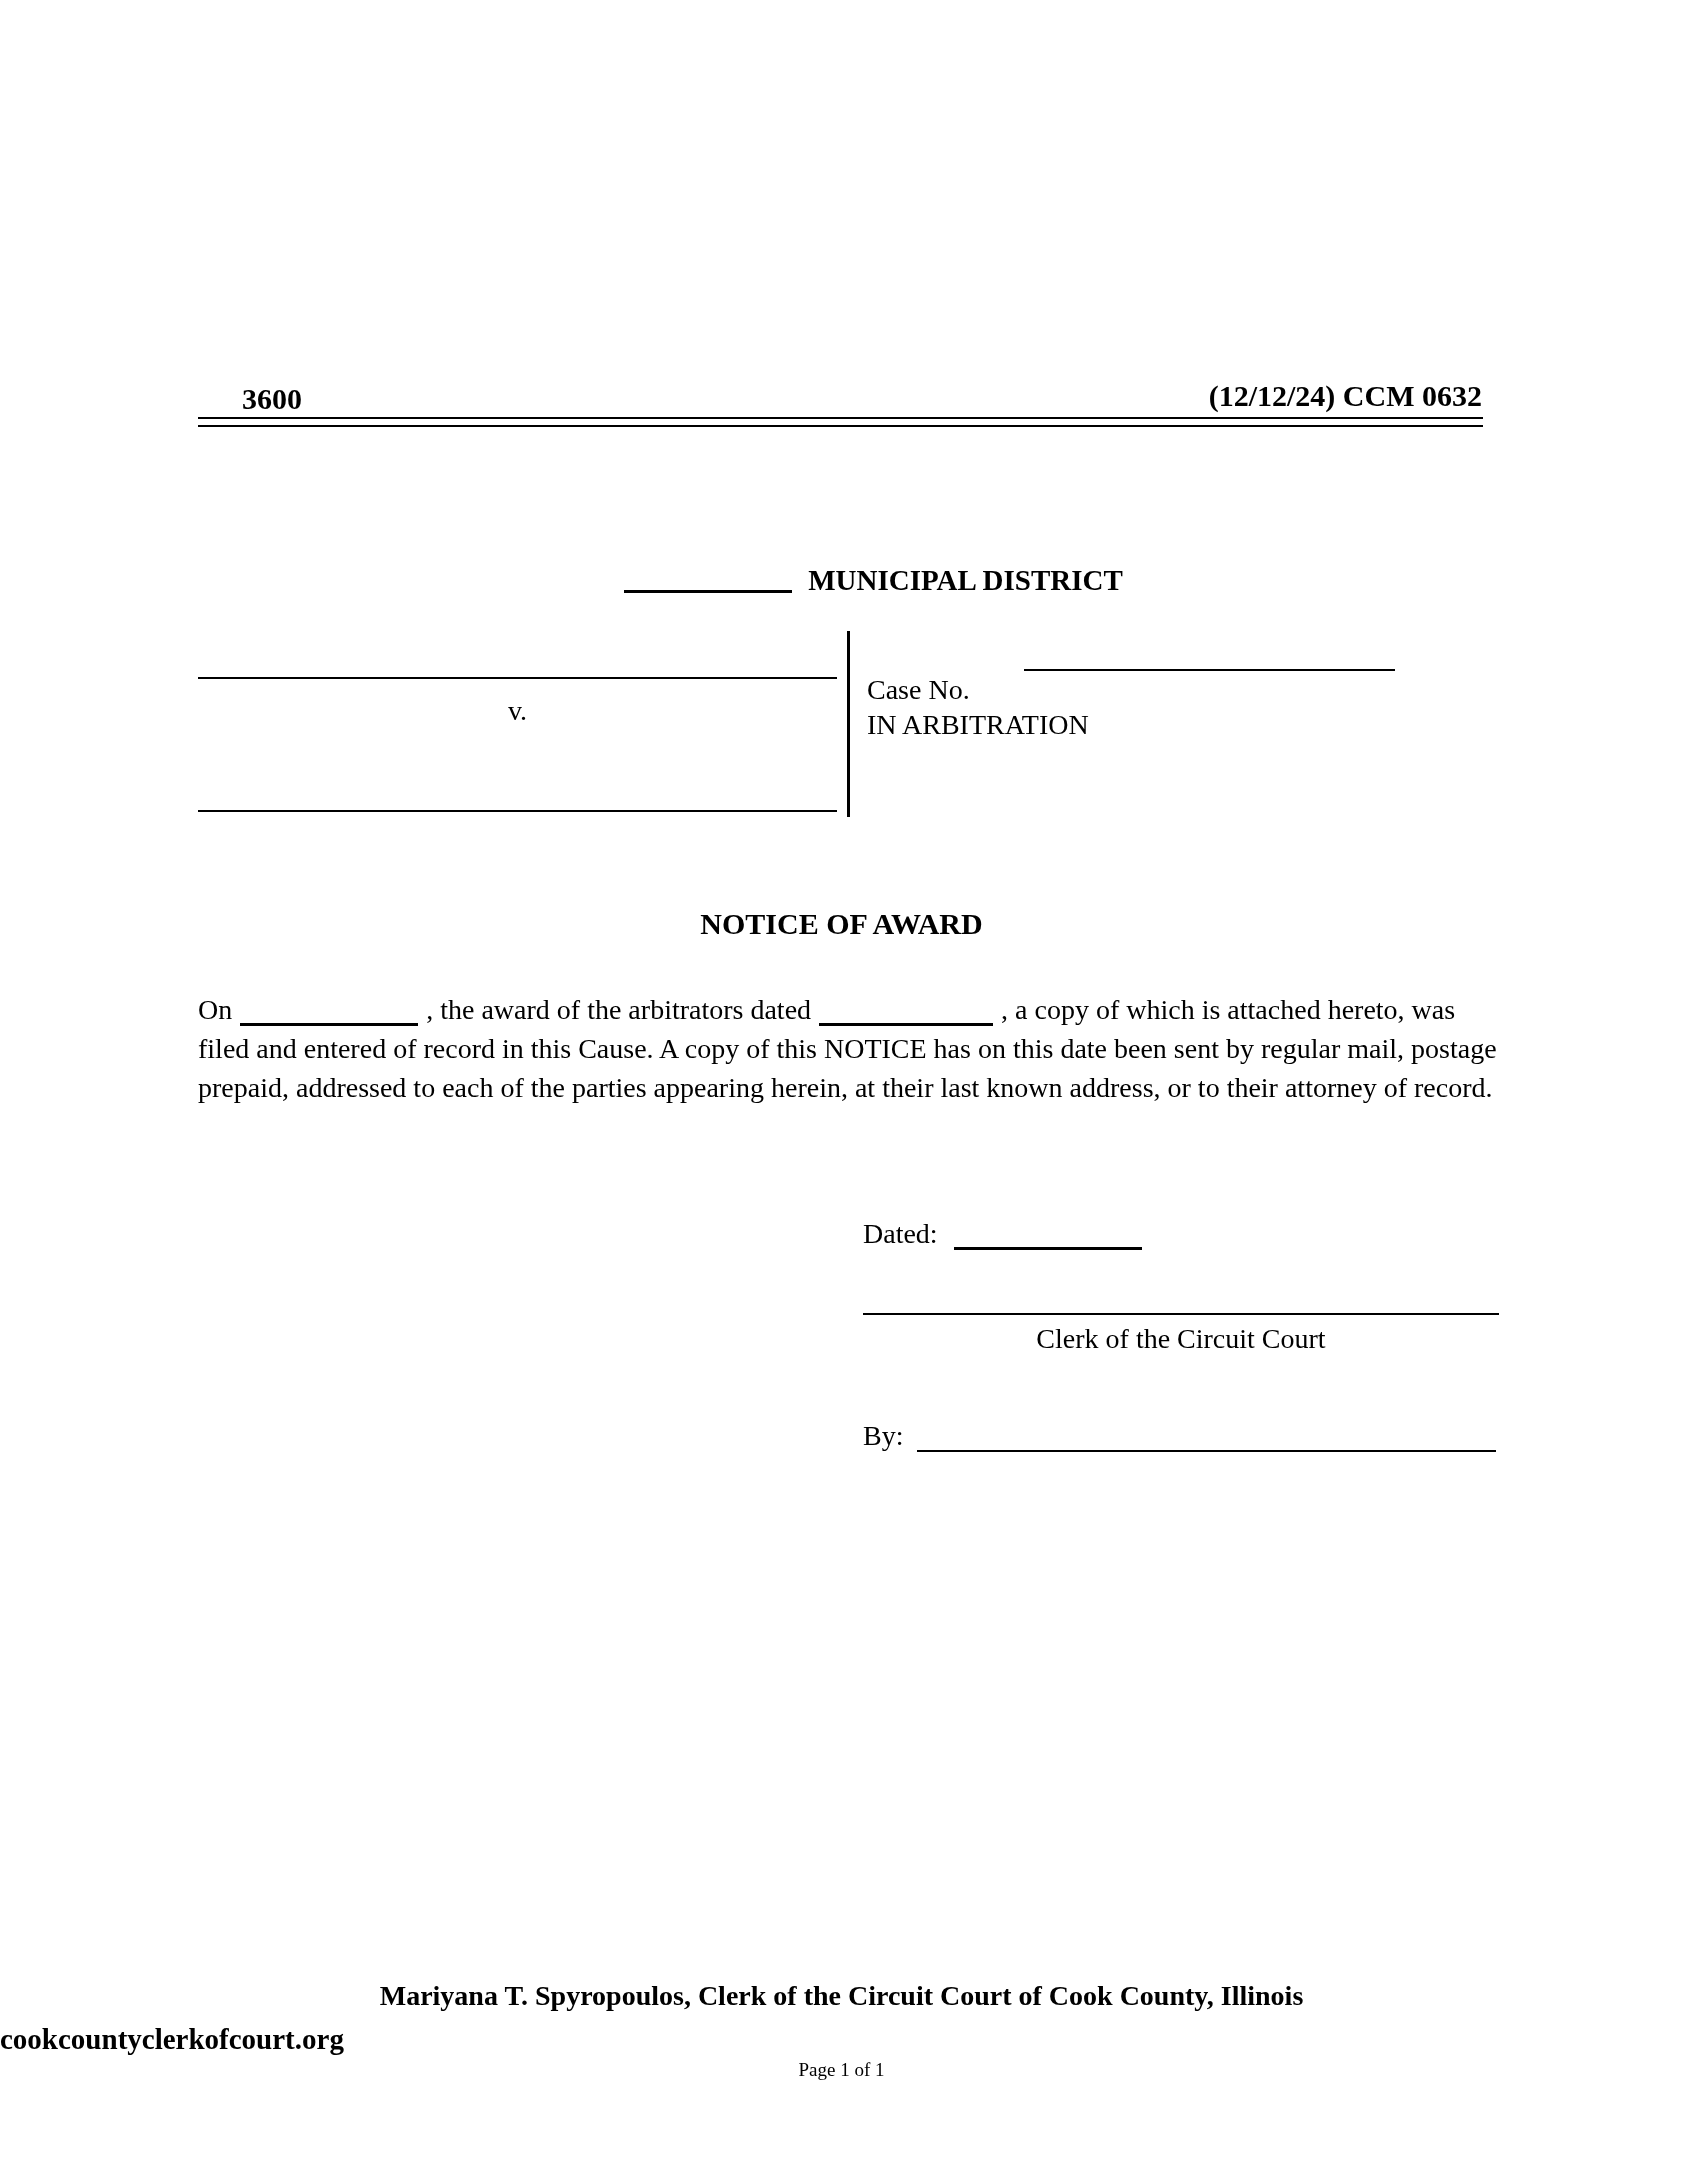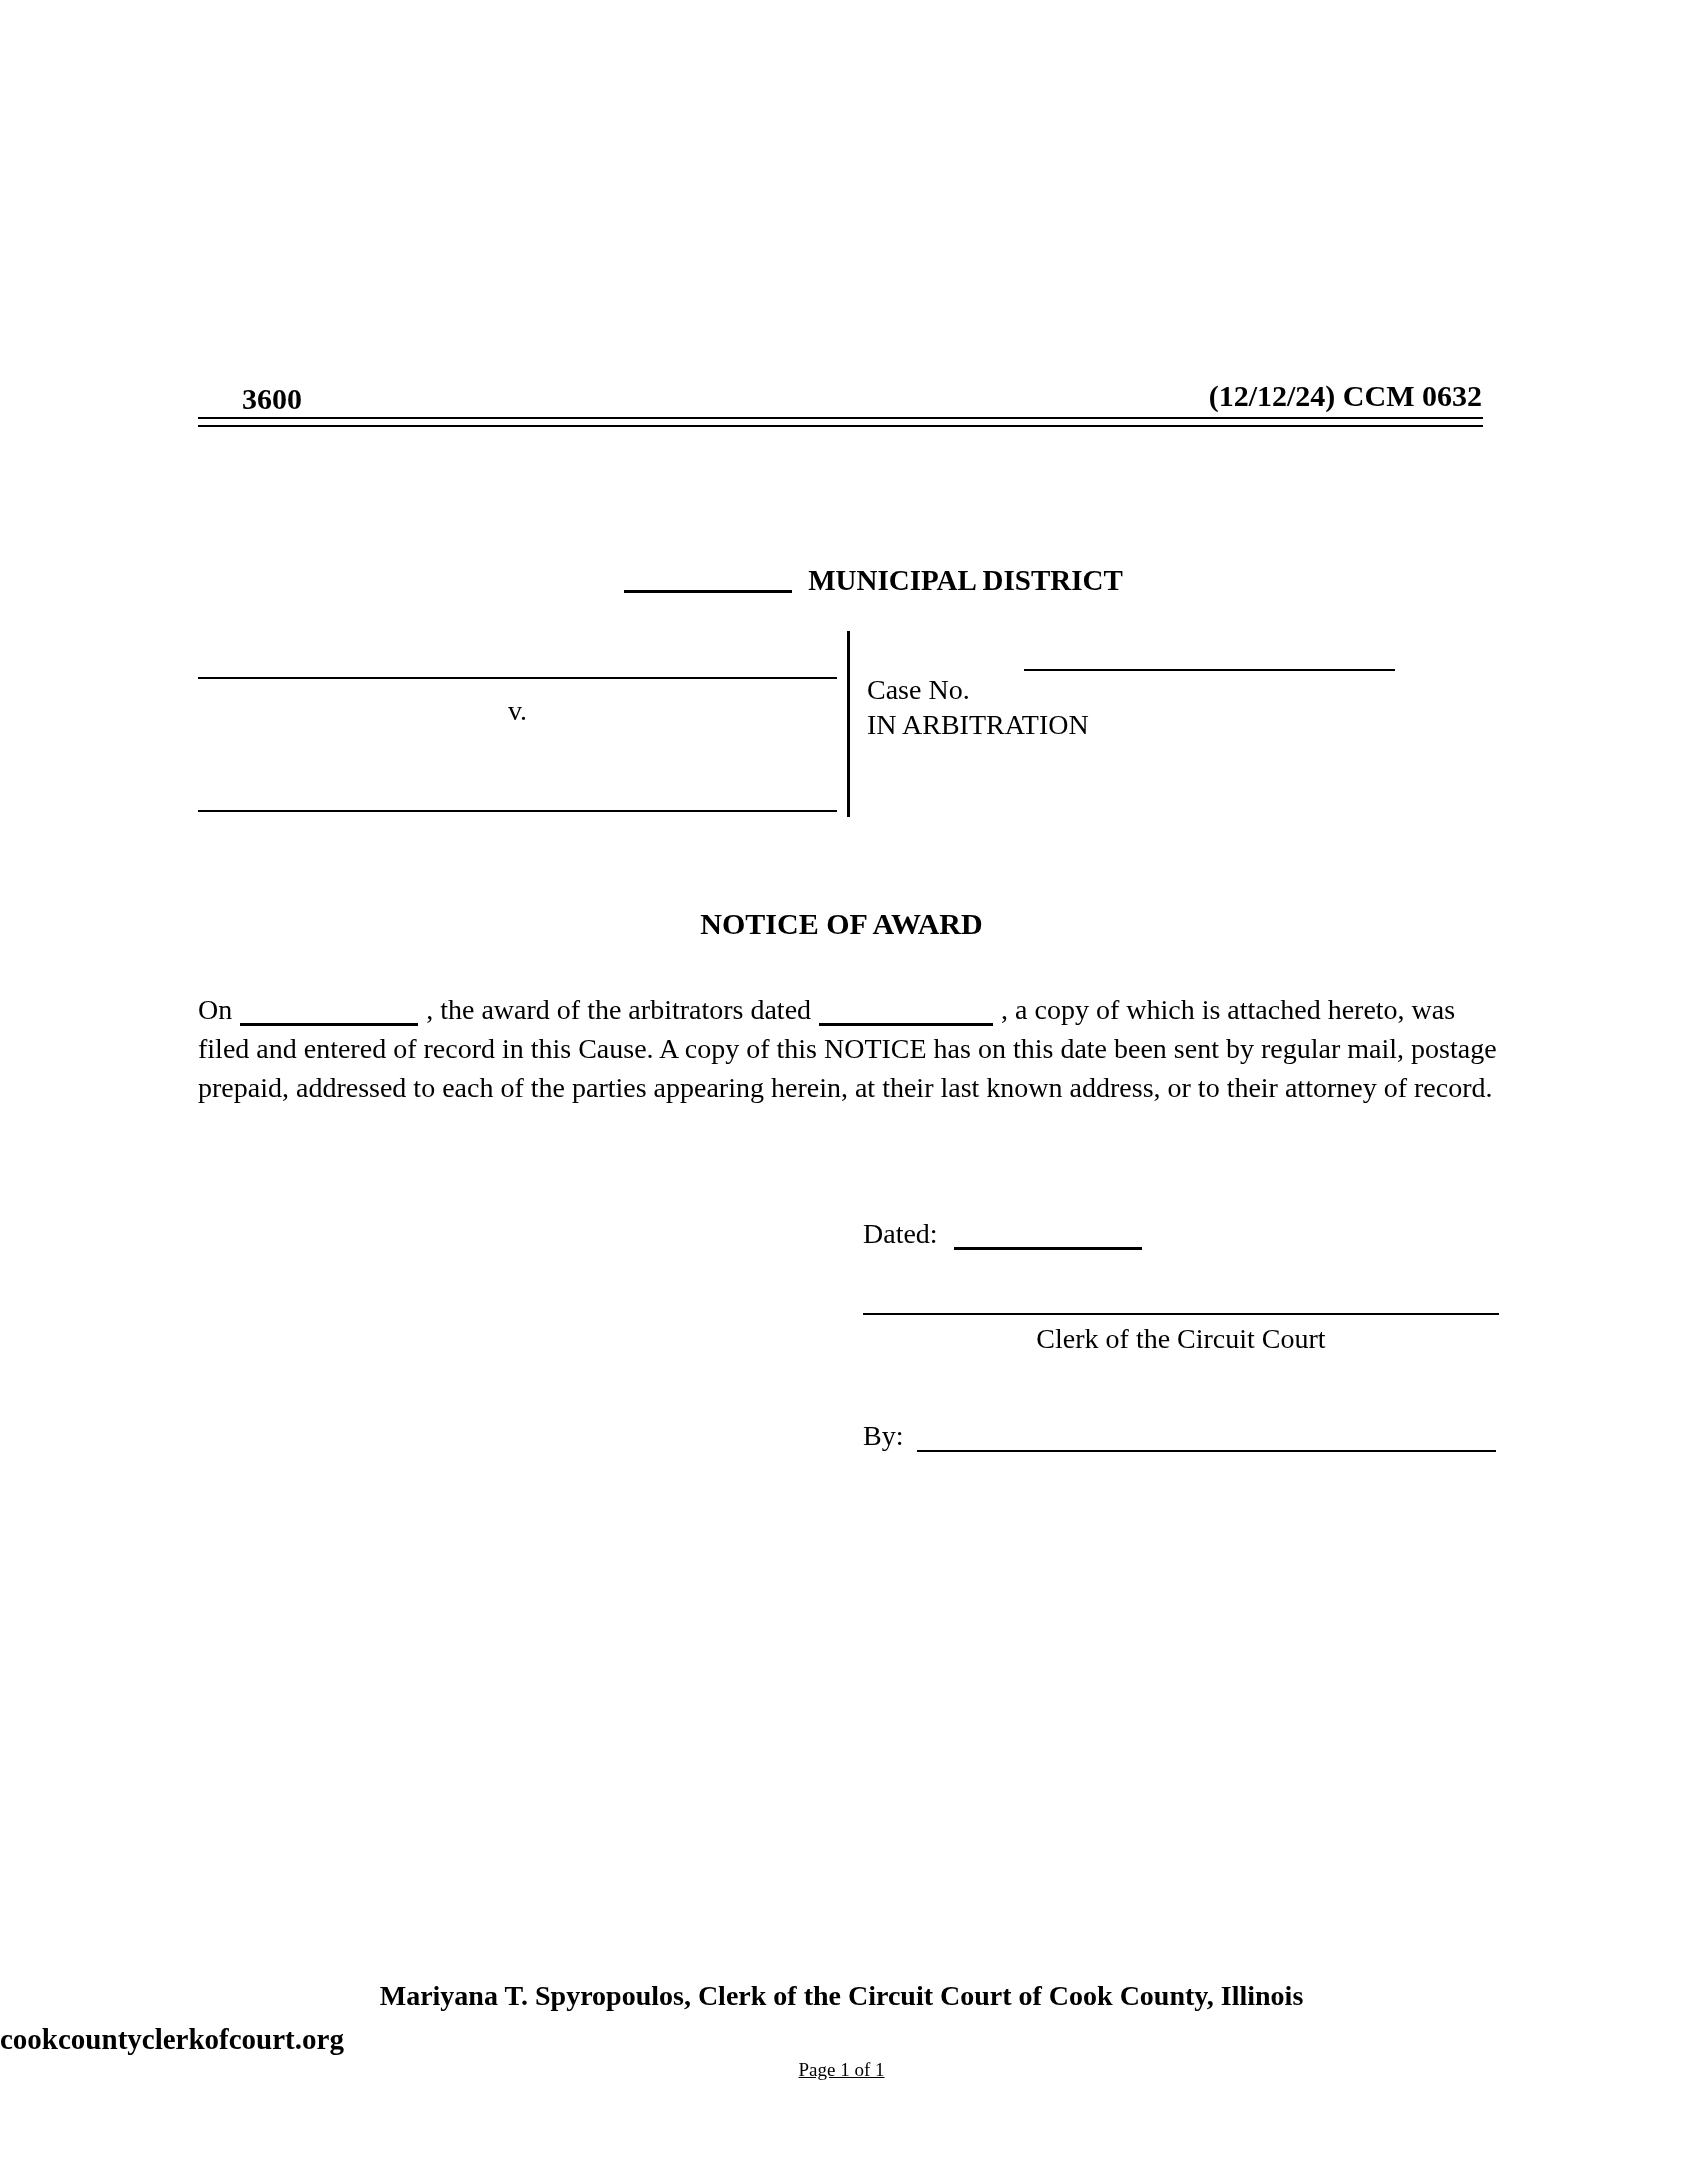--- a/index.html
+++ b/index.html
@@ -109,21 +109,21 @@
   .footer-attribution {
     left: 0; top: 1980px; width: 100%;
     text-align: center; font-size: 28px; font-weight: bold;
   }
   .footer-website {
     left: 0; top: 2023px; width: 100%;
     text-align: left; font-size: 29px; font-weight: bold;
   }
   .footer-page {
     left: 0; top: 2059px; width: 100%;
-    text-align: center; font-size: 19px; text-decoration: underline;
+    text-align: center; font-size: 19px;
   }
 </style>
 </head>
 <body>
 
 <div class="page">
 
   <div class="abs form-number">3600</div>
   <div class="abs revision">(12/12/24) CCM 0632</div>
   <div class="abs double-rule"></div>

